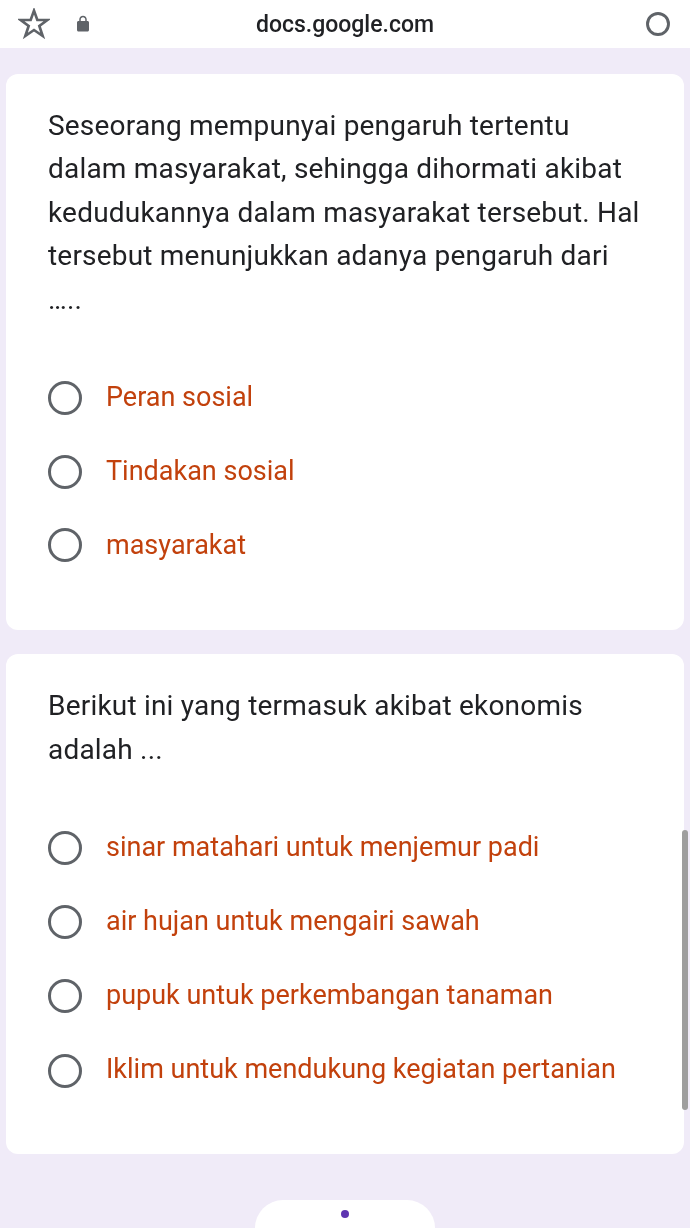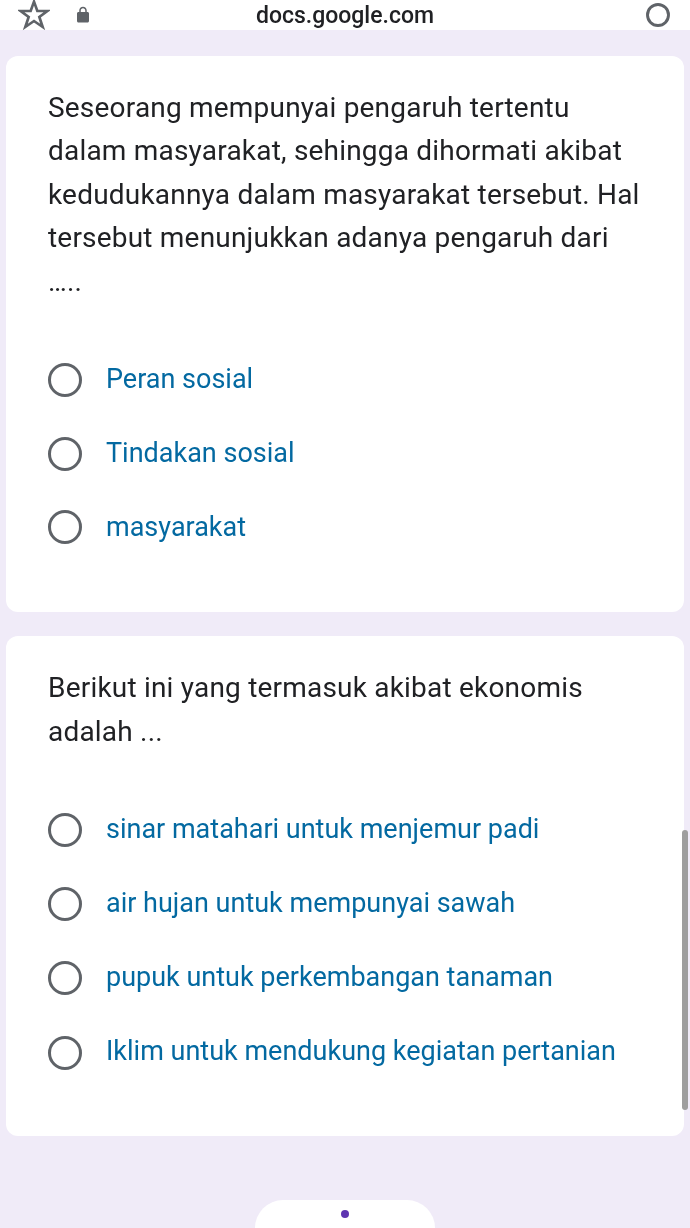--- a/index.html
+++ b/index.html
@@ -9,21 +9,21 @@
     }
     body {
       font-family: 'Roboto', Arial, sans-serif;
       background: #f0ebf8;
       width: 690px;
       height: 1228px;
       overflow: hidden;
       position: relative;
     }
     .browser-bar {
-      height: 30px;
+      height: 48px;
       background: #ffffff;
       display: flex;
       align-items: center;
       justify-content: space-between;
       padding: 0 18px;
       position: relative;
     }
     .browser-left {
       display: flex;
       align-items: center;
@@ -84,21 +84,21 @@
     }
     .radio-circle {
       width: 34px;
       height: 34px;
       border: 3px solid #5f6368;
       border-radius: 50%;
       flex-shrink: 0;
     }
     .option-label {
       font-size: 27px;
-      color: #0369a1;
+      color: #c2410c;
       line-height: 1.4;
     }
     .scrollbar {
       position: absolute;
       right: 2px;
       top: 830px;
       width: 6px;
       height: 280px;
       background: #9e9e9e;
       border-radius: 3px;
@@ -161,21 +161,21 @@
   </div>
 
   <div class="question-card">
     <div class="question-text">Berikut ini yang termasuk akibat ekonomis adalah ...</div>
     <div class="option-row">
       <div class="radio-circle"></div>
       <div class="option-label">sinar matahari untuk menjemur padi</div>
     </div>
     <div class="option-row">
       <div class="radio-circle"></div>
-      <div class="option-label">air hujan untuk mempunyai sawah</div>
+      <div class="option-label">air hujan untuk mengairi sawah</div>
     </div>
     <div class="option-row">
       <div class="radio-circle"></div>
       <div class="option-label">pupuk untuk perkembangan tanaman</div>
     </div>
     <div class="option-row multiline">
       <div class="radio-circle"></div>
       <div class="option-label">Iklim untuk mendukung kegiatan pertanian</div>
     </div>
   </div>

